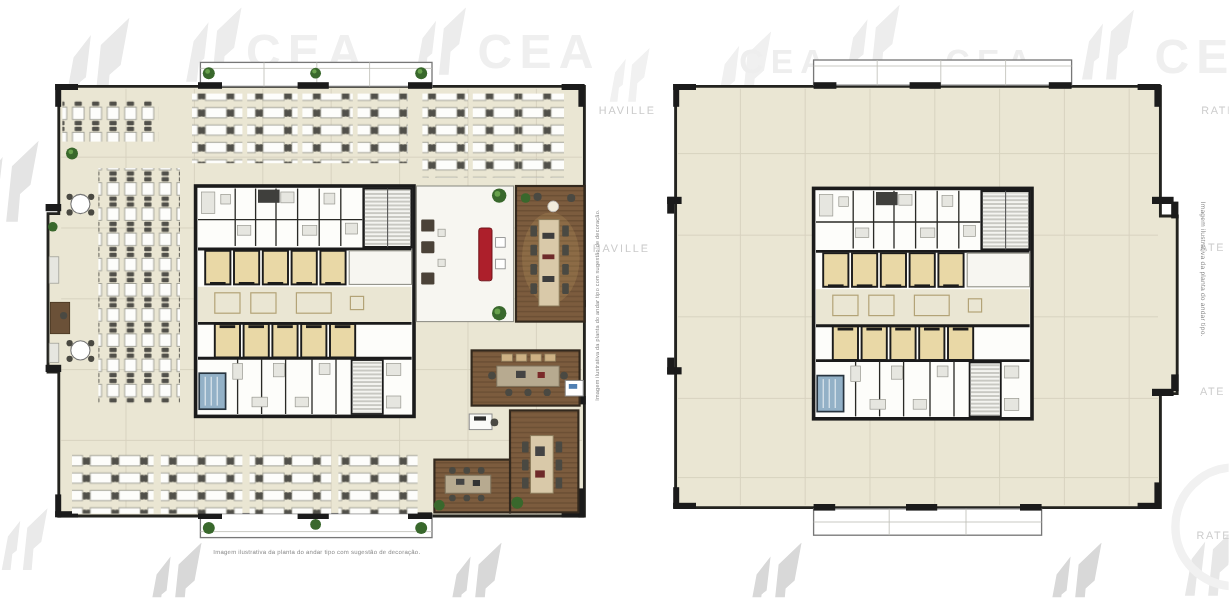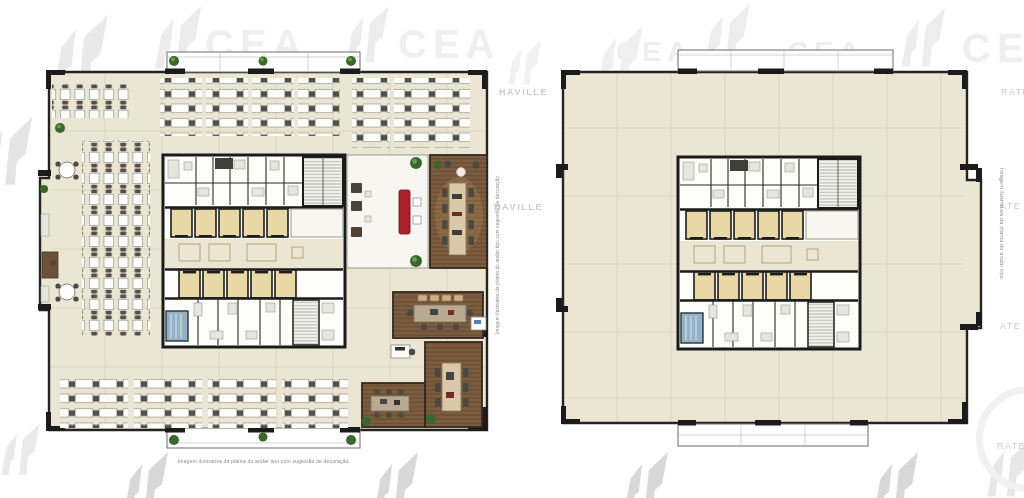--- a/index.html
+++ b/index.html
@@ -4,21 +4,21 @@
 <style>
   html,body{margin:0;padding:0;background:#fff;}
   body{width:1024px;height:498px;overflow:hidden;position:relative;
        font-family:"Liberation Sans", sans-serif;}
   .stage{position:absolute;inset:0;width:1024px;height:498px;overflow:hidden;background:#fff;}
 
   
   .wm{position:absolute;z-index:1;pointer-events:none;text-align:right;}
   .wm-flame svg{display:block;width:100%;height:100%;}
   .wm-cea{font-weight:700;letter-spacing:6px;color:#efefef;line-height:1;}
-  .wm-name{font-size:9px;letter-spacing:1.6px;color:#cbcbcb;line-height:1;font-weight:bold;}
+  .wm-name{font-size:9px;letter-spacing:1.6px;color:#cbcbcb;line-height:1;}
   .wm-frag{font-size:9px;letter-spacing:1.4px;color:#cdcdcd;line-height:1;white-space:nowrap;}
   .wm-circle{width:92px;height:92px;border:7px solid #f1f1f1;border-radius:50%;}
 
   
   svg.plan{position:absolute;z-index:2;}
   .floor{fill:var(--floor,#eae6d3);stroke:#23231f;stroke-width:2.4;}
   .grid{stroke:#d7d2bf;stroke-width:.8;}
   .blk{fill:var(--wall,#1b1b1b);}
   .iw{stroke:#2a2a26;stroke-width:1.1;fill:none;}
   .iw2{stroke:var(--wall,#1b1b1b);stroke-width:2.4;fill:none;}

